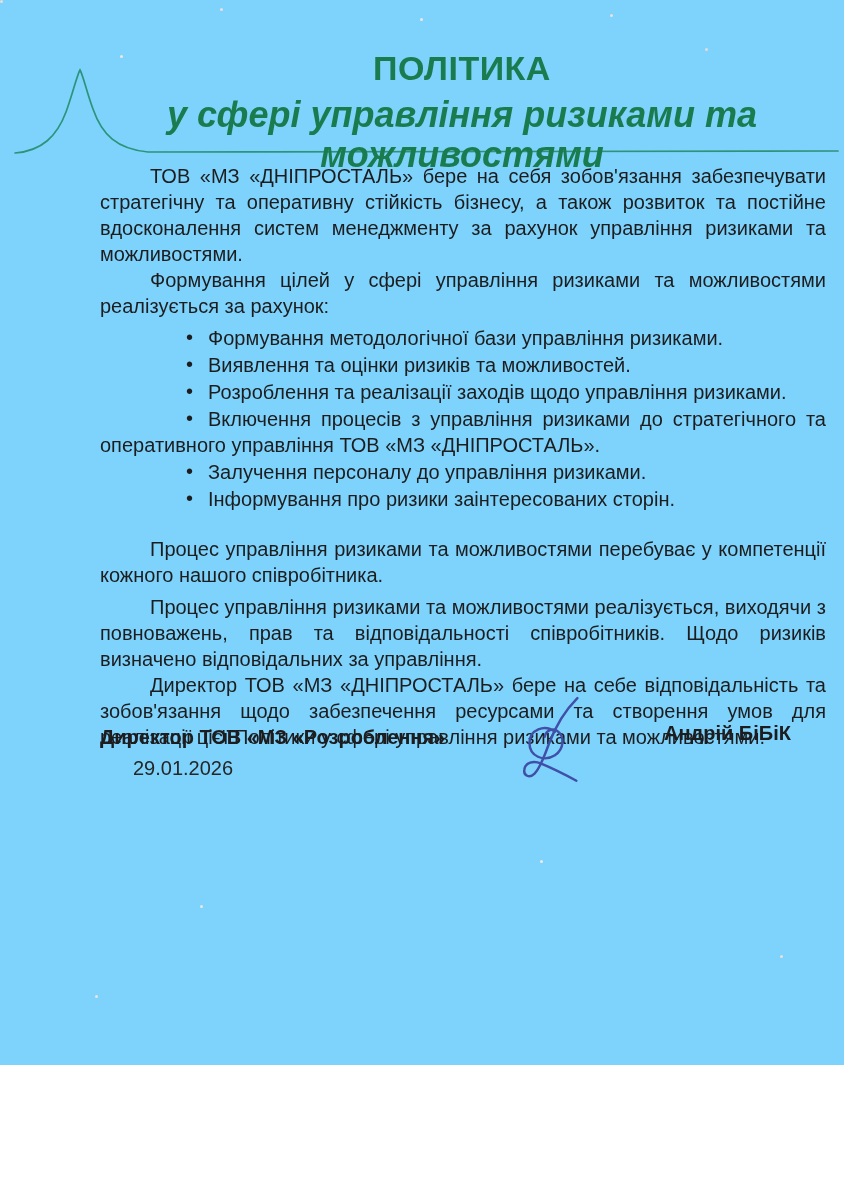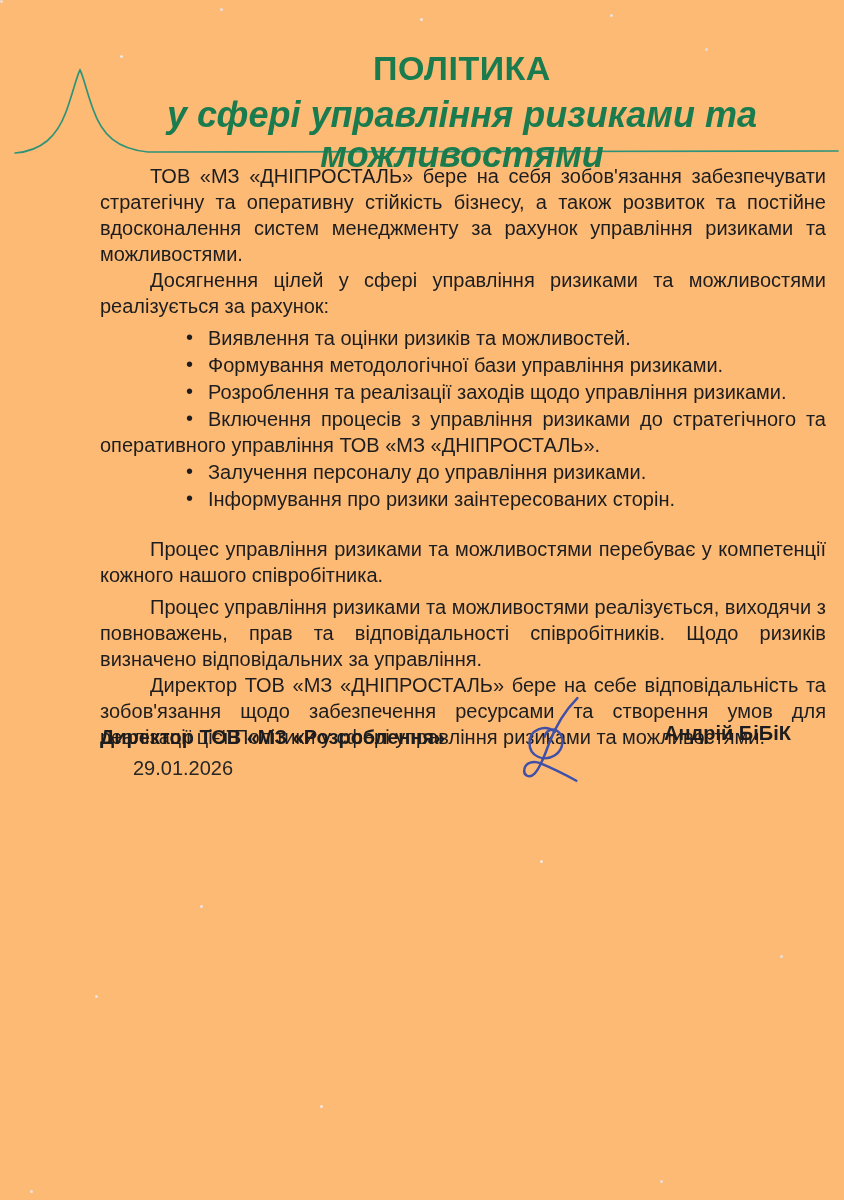--- a/index.html
+++ b/index.html
@@ -2,22 +2,22 @@
 <html><head>
 <meta charset="utf-8">
 <style>
   * { box-sizing: border-box; margin: 0; padding: 0; }
   html, body { background: #ffffff; }
   body { font-family: "Liberation Sans", sans-serif; }
 
   .page {
     position: relative;
     width: 844px;
-    height: 1200px;
-    background: #fdba74;
+    height: 1065px;
+    background: #7dd3fc;
     overflow: hidden;
     color: #1d1d1f;
   }
 
   
   .scan-noise {
     position: absolute; inset: 0; pointer-events: none;
   }
   .scan-noise::after {
     content: "";
@@ -96,25 +96,25 @@
              L 838 151" stroke="#2e9379" stroke-width="1.7" fill="none" stroke-linecap="round"></path>
   </svg>
 
   <header class="doc-header">
     <h1 class="doc-title">ПОЛІТИКА</h1>
     <h2 class="doc-subtitle">у сфері управління ризиками та можливостями</h2>
   </header>
 
   <main class="content">
     <p class="para">ТОВ «МЗ «ДНІПРОСТАЛЬ» бере на себя зобов'язання забезпечувати стратегічну та оперативну стійкість бізнесу, а також розвиток та постійне вдосконалення систем менеджменту за рахунок управління ризиками та можливостями.</p>
-    <p class="para">Досягнення цілей у сфері управління ризиками та можливостями реалізується за рахунок:</p>
+    <p class="para">Формування цілей у сфері управління ризиками та можливостями реалізується за рахунок:</p>
 
     <div class="bullet-list">
+      <p class="bullet"><span class="dot">•</span><span>Формування методологічної бази управління ризиками.</span></p>
       <p class="bullet"><span class="dot">•</span><span>Виявлення та оцінки ризиків та можливостей.</span></p>
-      <p class="bullet"><span class="dot">•</span><span>Формування методологічної бази управління ризиками.</span></p>
       <p class="bullet"><span class="dot">•</span><span>Розроблення та реалізації заходів щодо управління ризиками.</span></p>
       <p class="bullet"><span class="dot">•</span><span>Включення процесів з управління ризиками до стратегічного та оперативного управління ТОВ «МЗ «ДНІПРОСТАЛЬ».</span></p>
       <p class="bullet"><span class="dot">•</span><span>Залучення персоналу до управління ризиками.</span></p>
       <p class="bullet"><span class="dot">•</span><span>Інформування про ризики заінтересованих сторін.</span></p>
     </div>
 
     <p class="para gap-lg">Процес управління ризиками та можливостями перебуває у компетенції кожного нашого співробітника.</p>
     <p class="para gap-md">Процес управління ризиками та можливостями реалізується, виходячи з повноважень, прав та відповідальності співробітників. Щодо ризиків визначено відповідальних за управління.</p>
     <p class="para">Директор ТОВ «МЗ «ДНІПРОСТАЛЬ» бере на себе відповідальність та зобов'язання щодо забезпечення ресурсами та створення умов для реалізації цієї Політики у сфері управління ризиками та можливостями.</p>
   </main>

